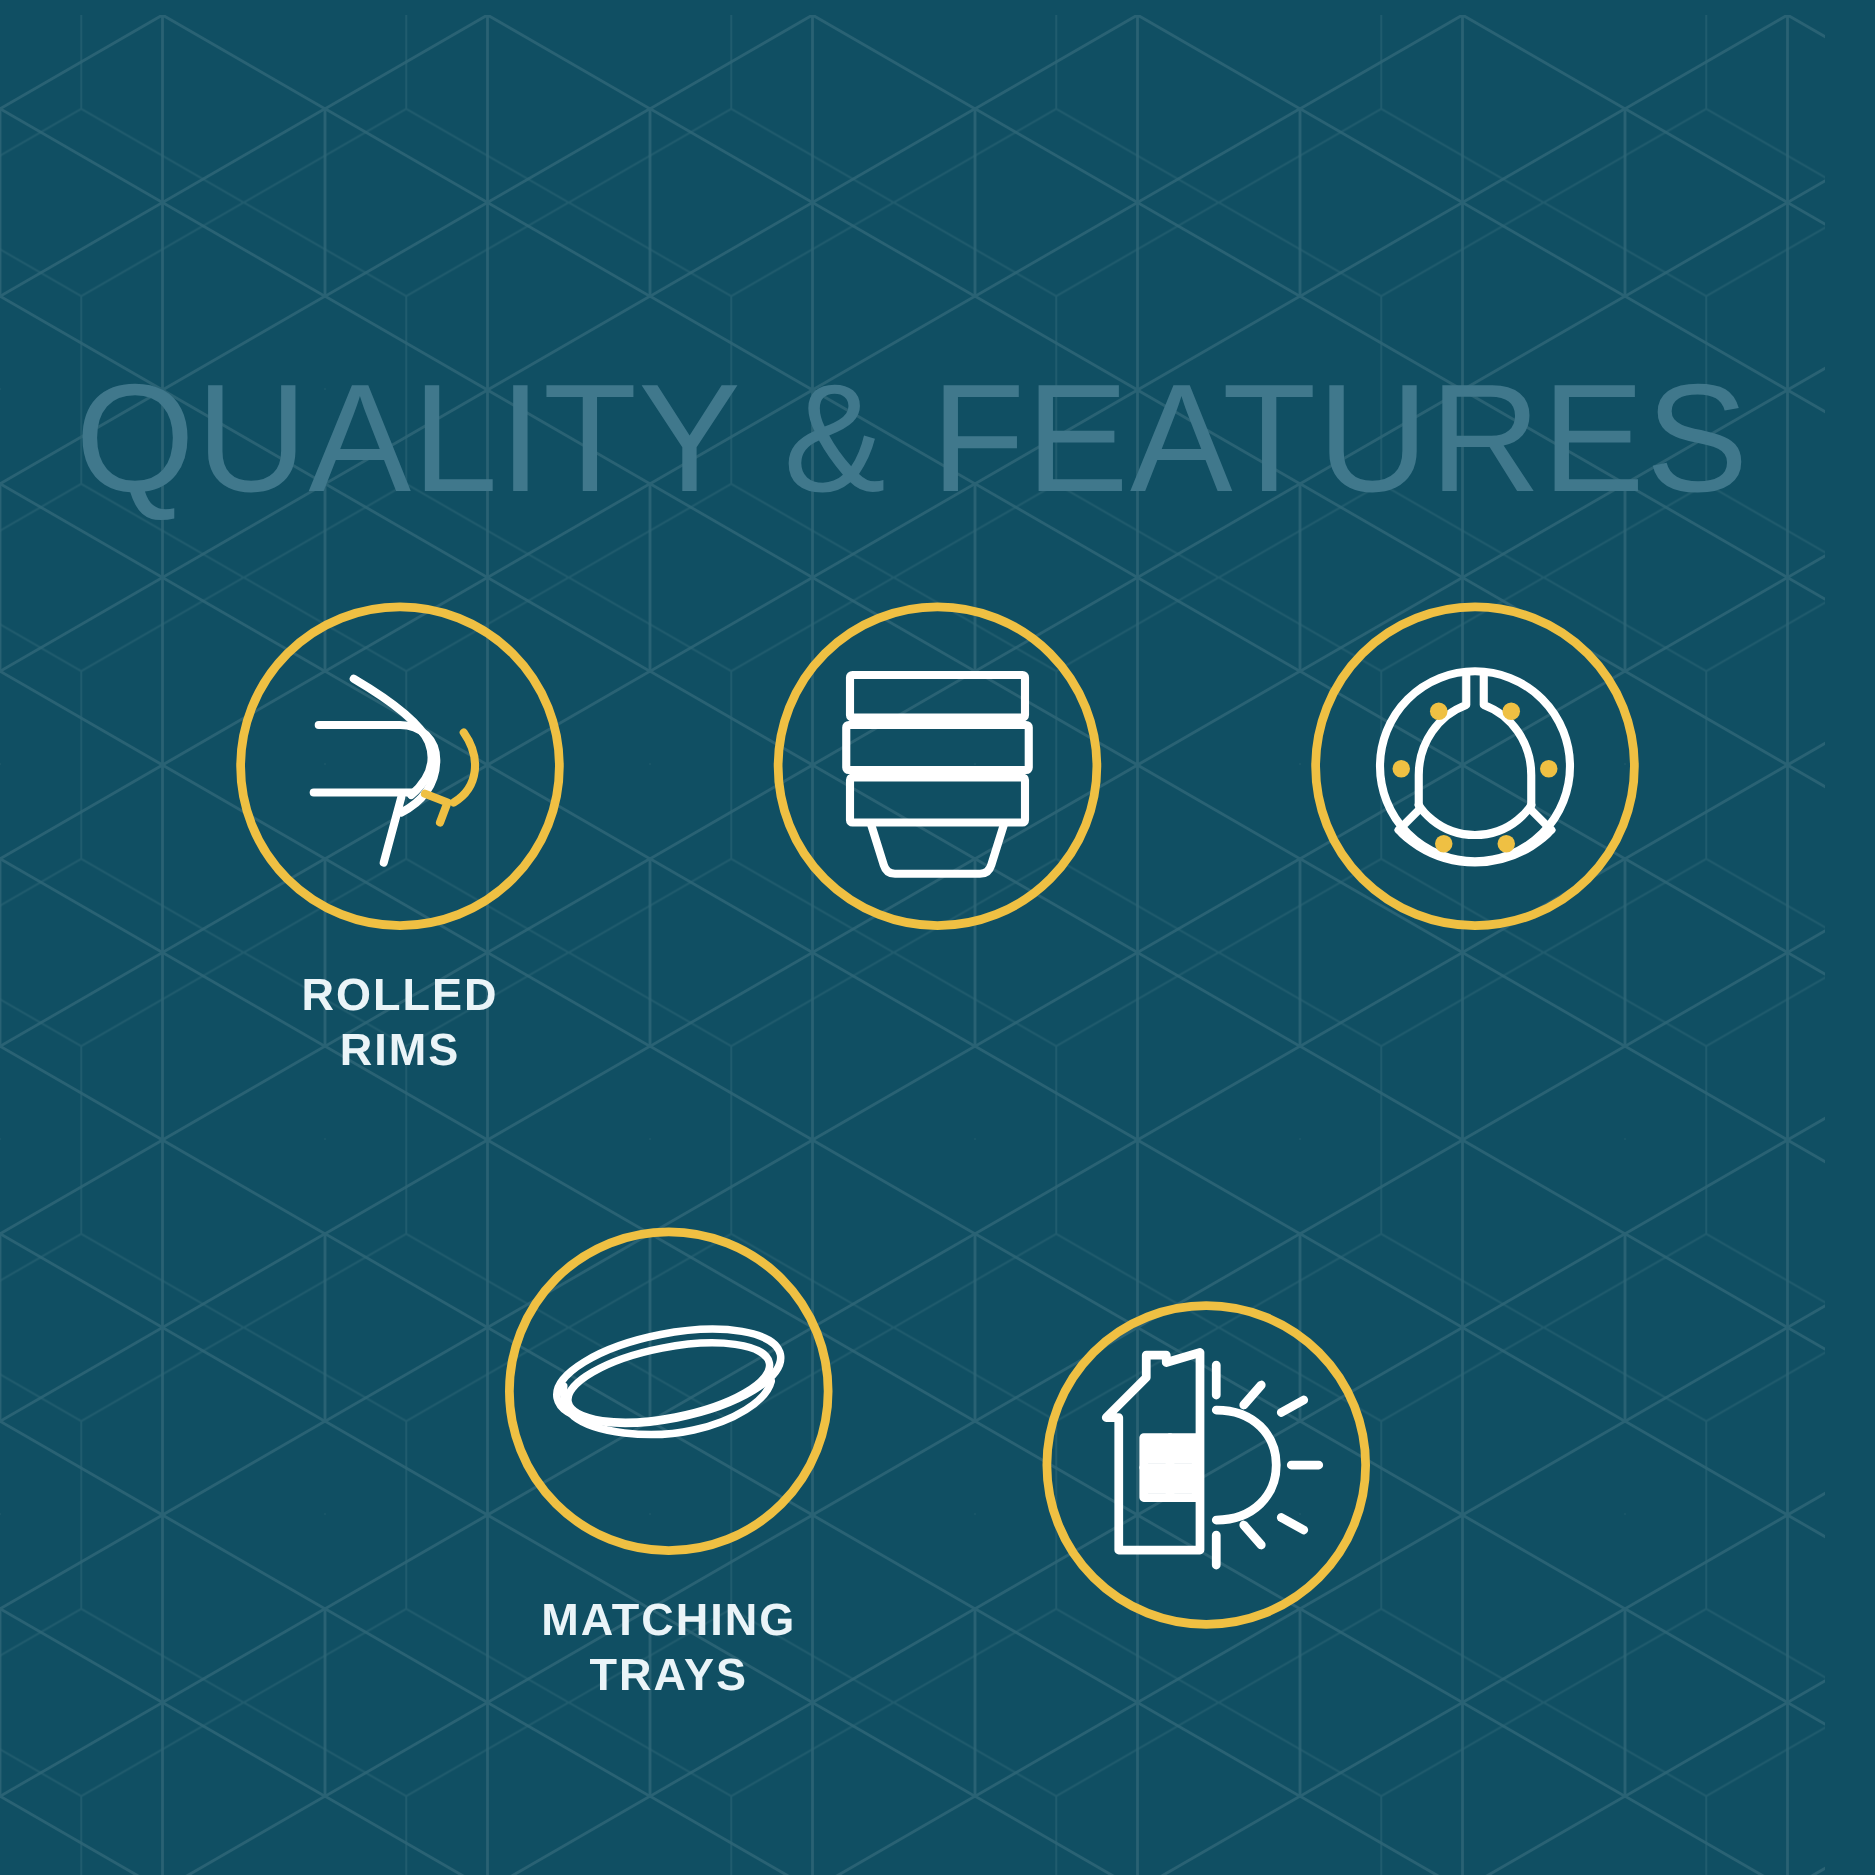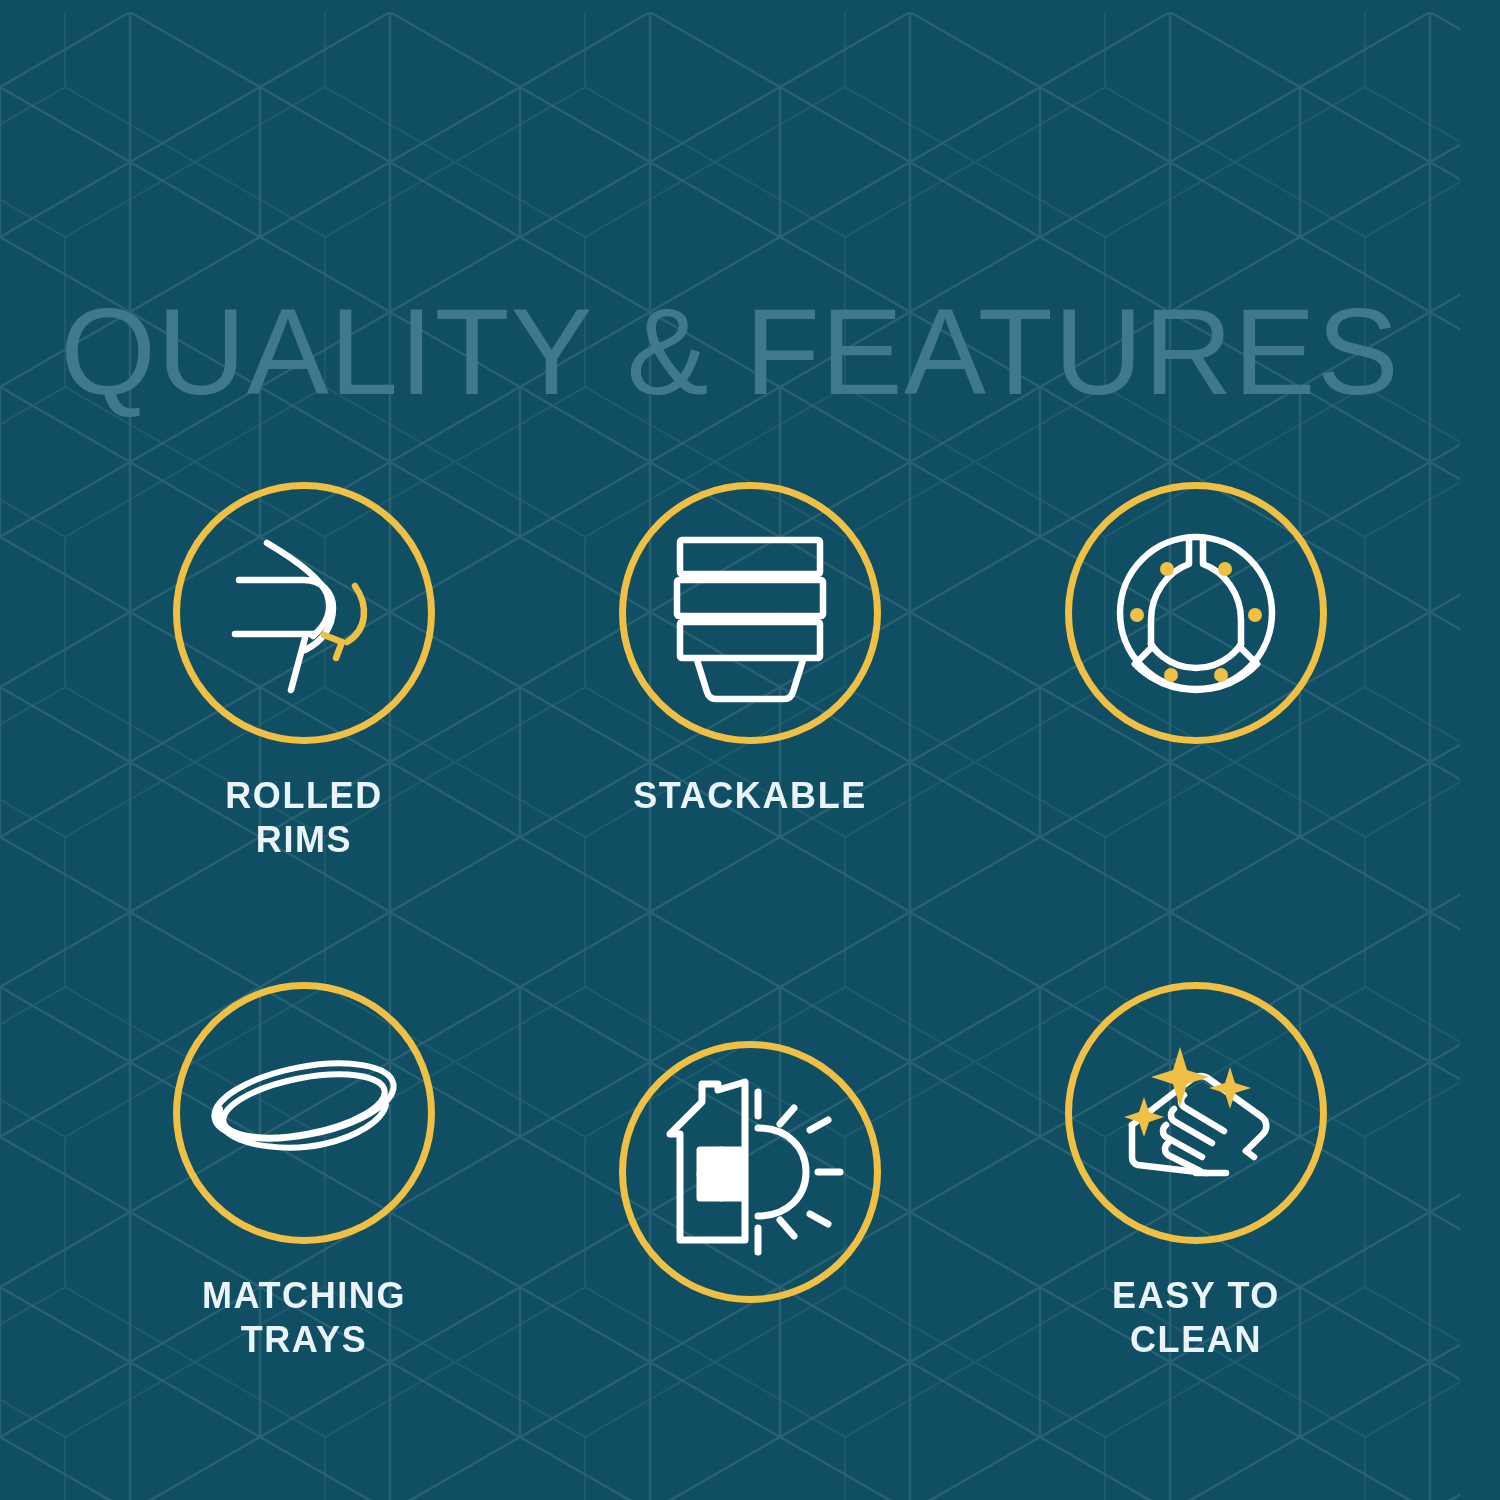--- a/index.html
+++ b/index.html
@@ -36,21 +36,20 @@
   }
   .grid{
     position:absolute;
     left:0;top:470px;
     width:1500px;
   }
   .row{
     display:flex;
     justify-content:center;
     align-items:flex-start;
-    gap:16px;
   }
   .row2{margin-top:120px;align-items:center;}
   .cell{
     width:430px;
     display:flex;
     flex-direction:column;
     align-items:center;
   }
   .circle{
     width:262px;height:262px;
@@ -132,21 +131,20 @@
         <div class="circle">
           <svg width="190" height="190" viewBox="0 0 190 190">
             <g fill="none" stroke="#FFFFFF" stroke-width="6.5" stroke-linecap="round" stroke-linejoin="round">
               <rect x="25" y="22" width="140" height="34" rx="2"></rect>
               <rect x="22" y="62" width="146" height="36" rx="2"></rect>
               <rect x="25" y="104" width="140" height="36" rx="2"></rect>
               <path d="M42 142 L52 174 C53.5 179 57 181 61 181 L129 181 C133 181 136.5 179 138 174 L148 142"></path>
             </g>
           </svg>
         </div>
-        <div class="caption">STACKABLE</div>
       </div>
 
       <div class="cell">
         <div class="circle">
           <svg width="190" height="190" viewBox="0 0 190 190">
             <g fill="none" stroke="#FFFFFF" stroke-width="6.5" stroke-linecap="round" stroke-linejoin="round">
 
               <circle cx="95" cy="95" r="76"></circle>
 
               <path d="M88 20 L88 46 C66 54 50 76 50 102 L50 126"></path>
@@ -211,42 +209,17 @@
               <path d="M144 36 L130 52"></path>
               <path d="M144 164 L130 148"></path>
               <path d="M168 100 L190 100"></path>
               <path d="M160 58 L178 48"></path>
               <path d="M160 142 L178 152"></path>
             </g>
           </svg>
         </div>
       </div>
 
-      <div class="cell">
-        <div class="circle">
-          <svg width="200" height="200" viewBox="0 0 200 200">
-            <g fill="none" stroke="#FFFFFF" stroke-width="6.5" stroke-linecap="round" stroke-linejoin="round">
-
-              <path d="M36 112 L96 66 C101 62 108 62 113 66 L166 104 C171 108 172 116 167 121 L150 138"></path>
-              <path d="M36 112 L36 144 C36 148 38 151 42 152 L110 160"></path>
-              <path d="M150 138 L158 144"></path>
-
-              <path d="M78 96 C74 99 74 105 78 108 L116 130"></path>
-              <path d="M70 112 C66 115 66 121 70 124 L106 144"></path>
-              <path d="M72 130 C68 133 68 139 72 142 L104 158"></path>
-              <path d="M88 82 C84 85 84 91 88 94 L128 118"></path>
-              <path d="M100 160 L130 160"></path>
-            </g>
-            <g fill="#EFC043">
-              <path d="M84 34 L91 57 L113 64 L91 71 L84 94 L77 71 L55 64 L77 57 Z"></path>
-              <path d="M134 54 L139 70 L155 75 L139 80 L134 96 L129 80 L113 75 L129 70 Z"></path>
-              <path d="M48 84 L53 99 L68 104 L53 109 L48 124 L43 109 L28 104 L43 99 Z"></path>
-            </g>
-          </svg>
-        </div>
-        <div class="caption">EASY TO
-CLEAN</div>
-      </div>
 
     </div>
 
   </div>
 </div>
 
 </body></html>

